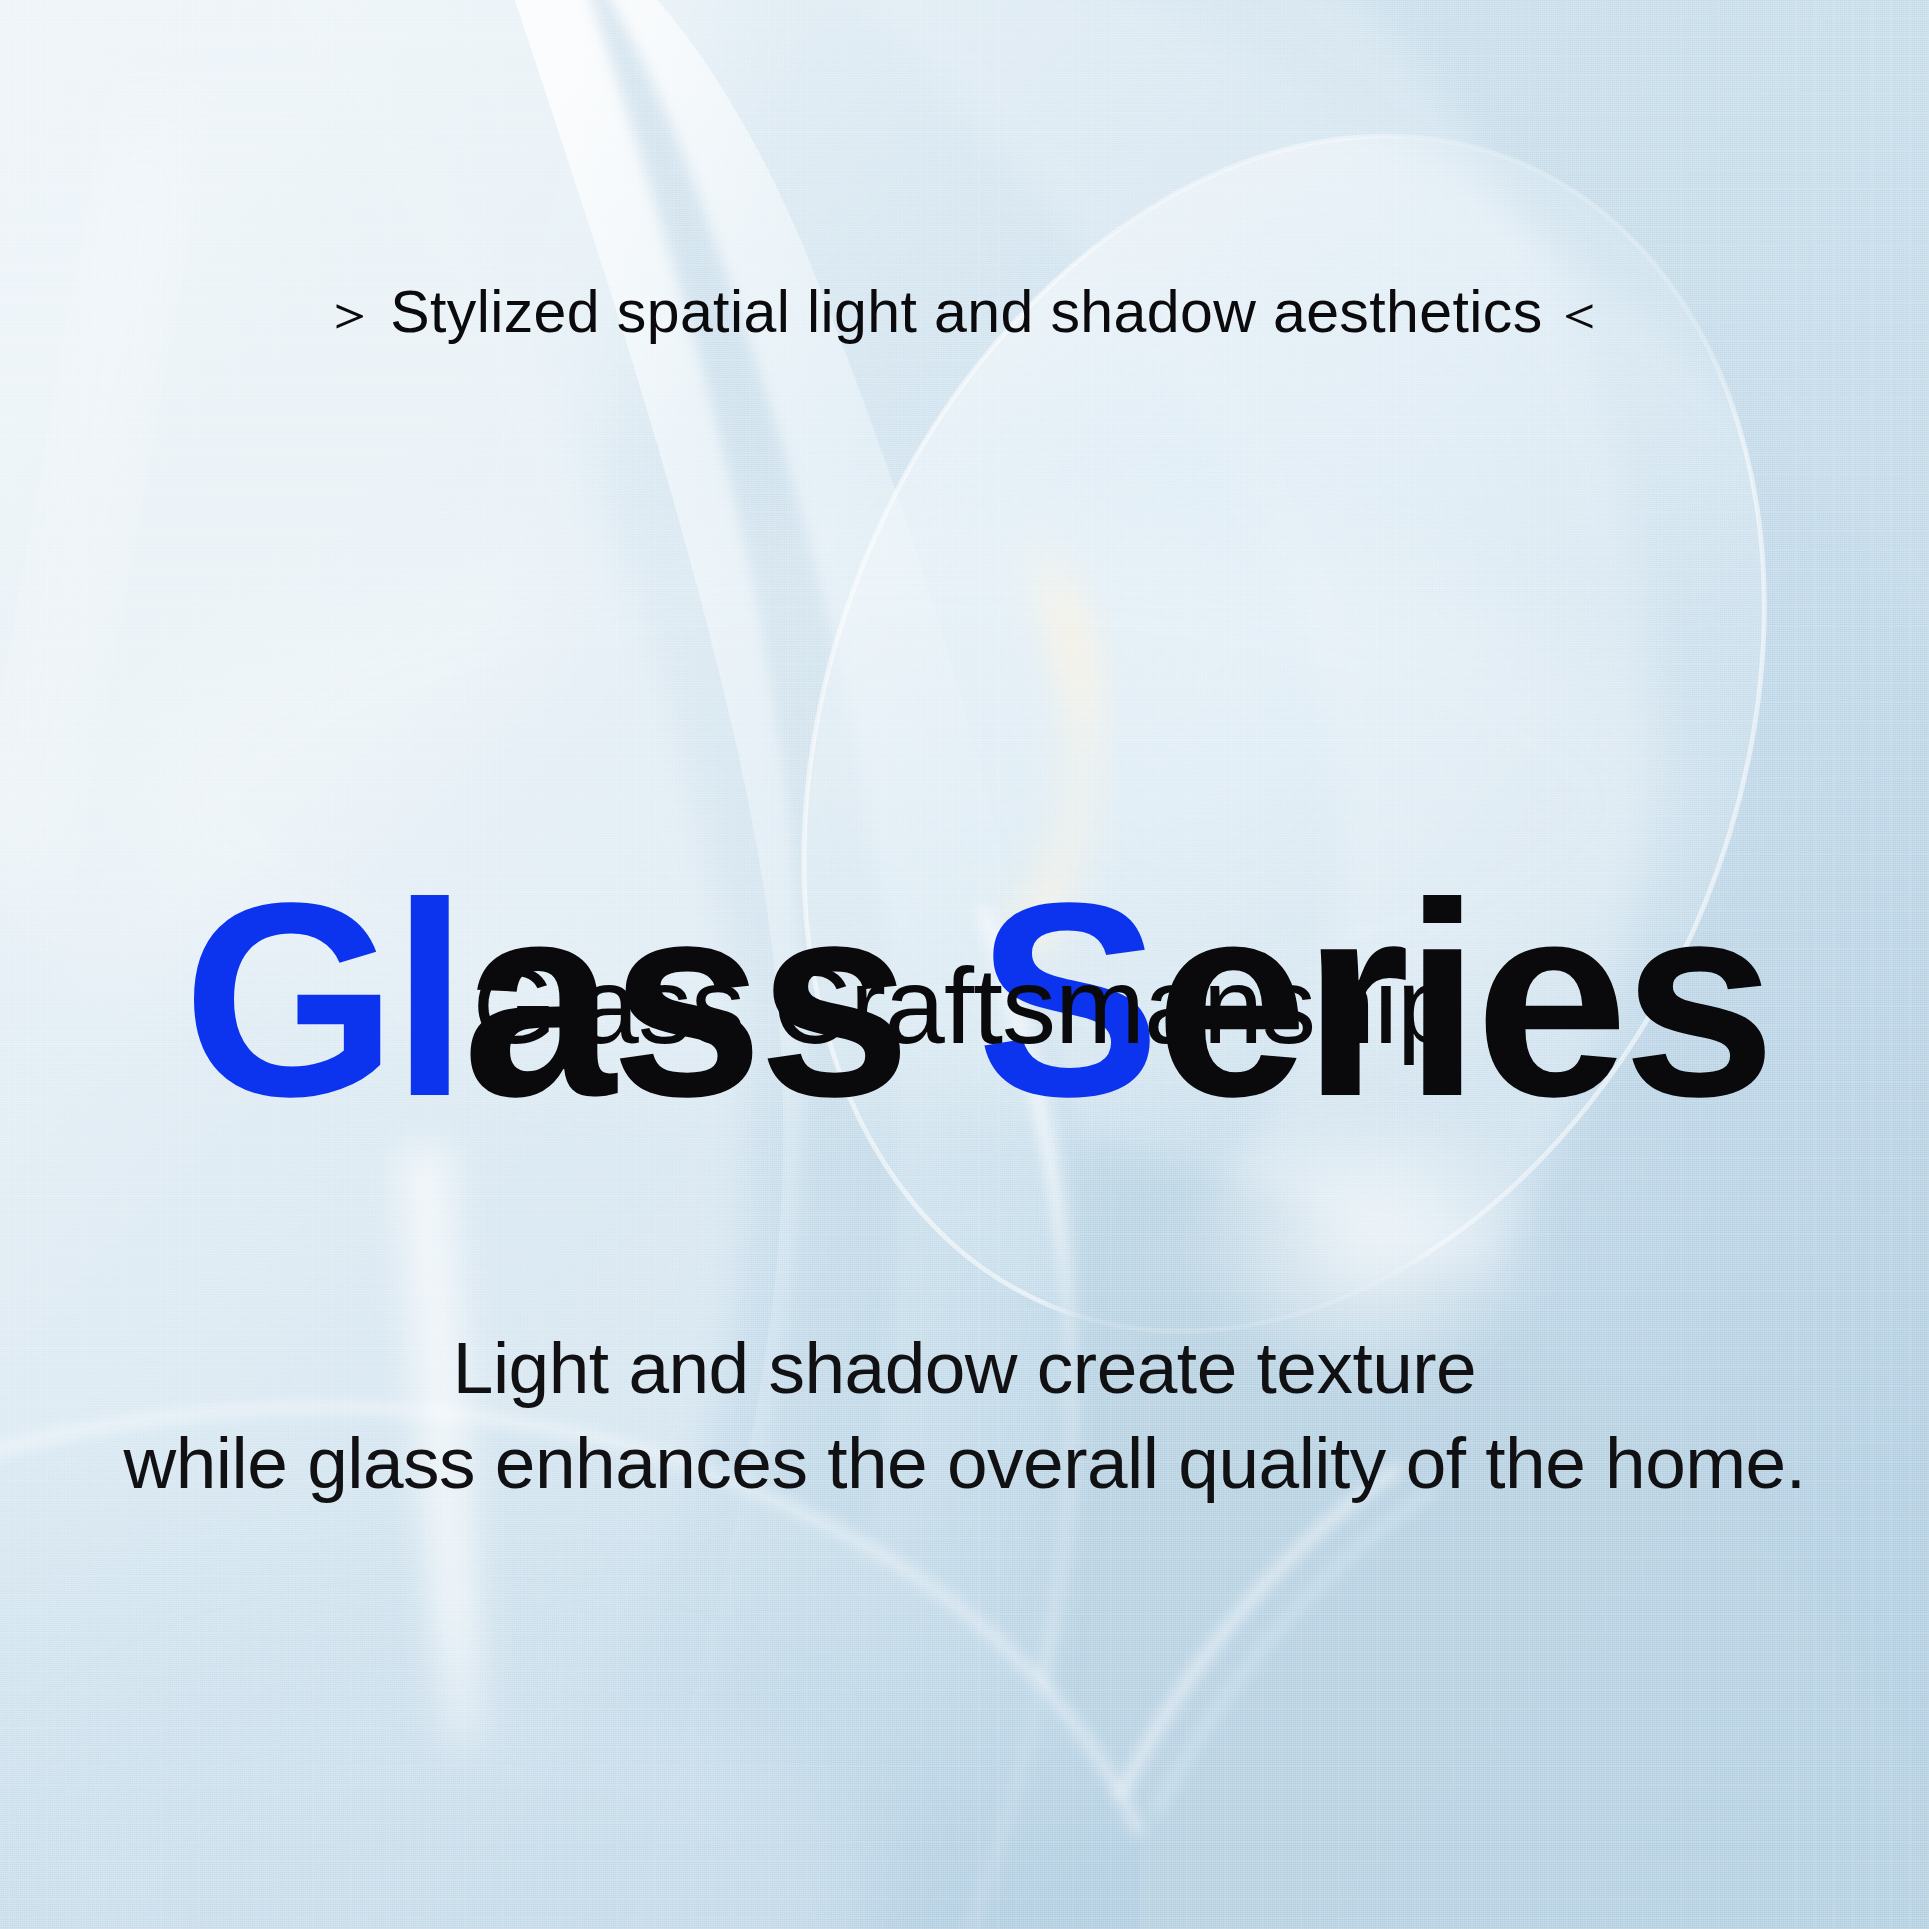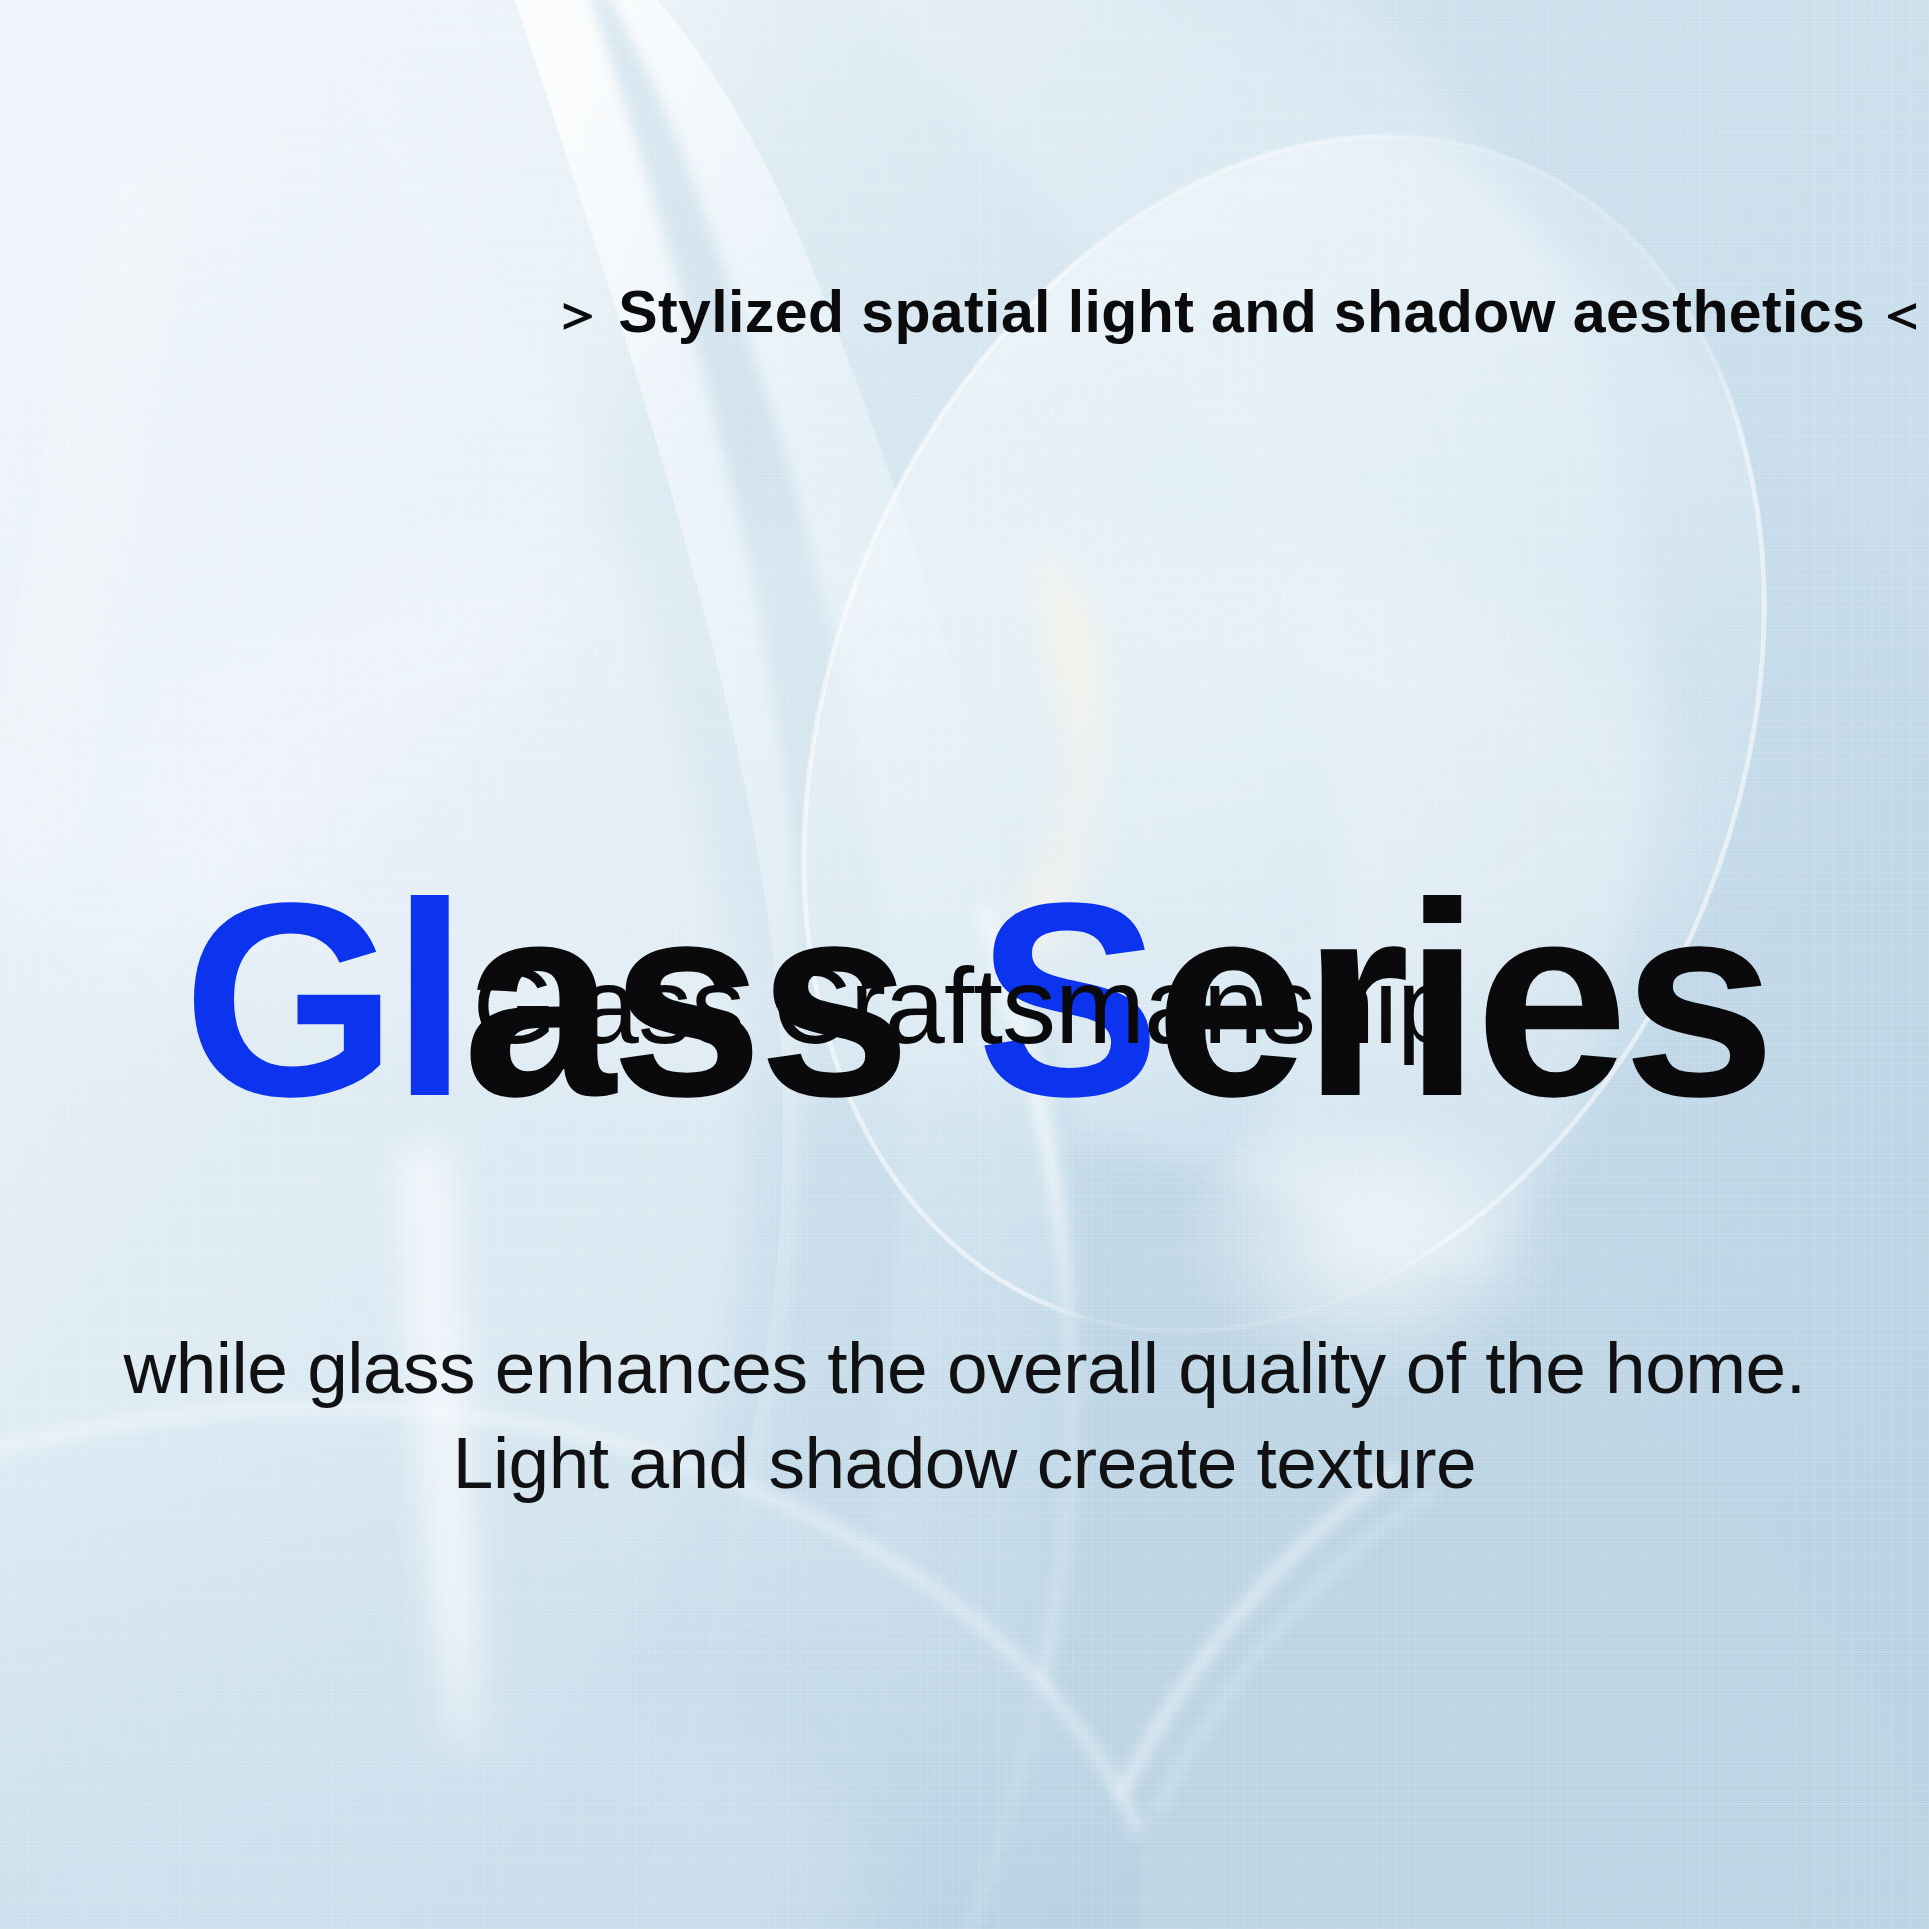--- a/index.html
+++ b/index.html
@@ -42,23 +42,23 @@
     position: absolute;
     inset: 0;
     z-index: 5;
   }
 
   .tagline {
     position: absolute;
     top: 278px;
     left: 0;
     width: 1929px;
-    text-align: right;
+    text-align: center;
     font-size: 59px;
-    font-weight: 700;
+    font-weight: 400;
     letter-spacing: 0.4px;
     color: #0b0b0d;
     white-space: nowrap;
   }
   .tagline .bracket {
     font-size: 54px;
     letter-spacing: 0;
   }
   .tagline .bracket.left  { margin-right: 13.5px; }
   .tagline .bracket.right { margin-left: 9.7px; }
@@ -251,19 +251,19 @@
 
     <div class="tagline">
       <span class="bracket left">＞</span><span>Stylized spatial light and shadow aesthetics</span><span class="bracket right">＜</span>
     </div>
 
     <h1 class="headline"><span class="accent">Gl</span><span>ass</span><span> </span><span class="accent">S</span><span>eries</span></h1>
 
     <div class="subtitle">Glass Craftsmanship</div>
 
     <div class="description">
+      <span class="line">Light and shadow create texture</span>
       <span class="line">while glass enhances the overall quality of the home.</span>
-      <span class="line">Light and shadow create texture</span>
     </div>
 
   </div>
 </div>
 
 
 </body></html>

